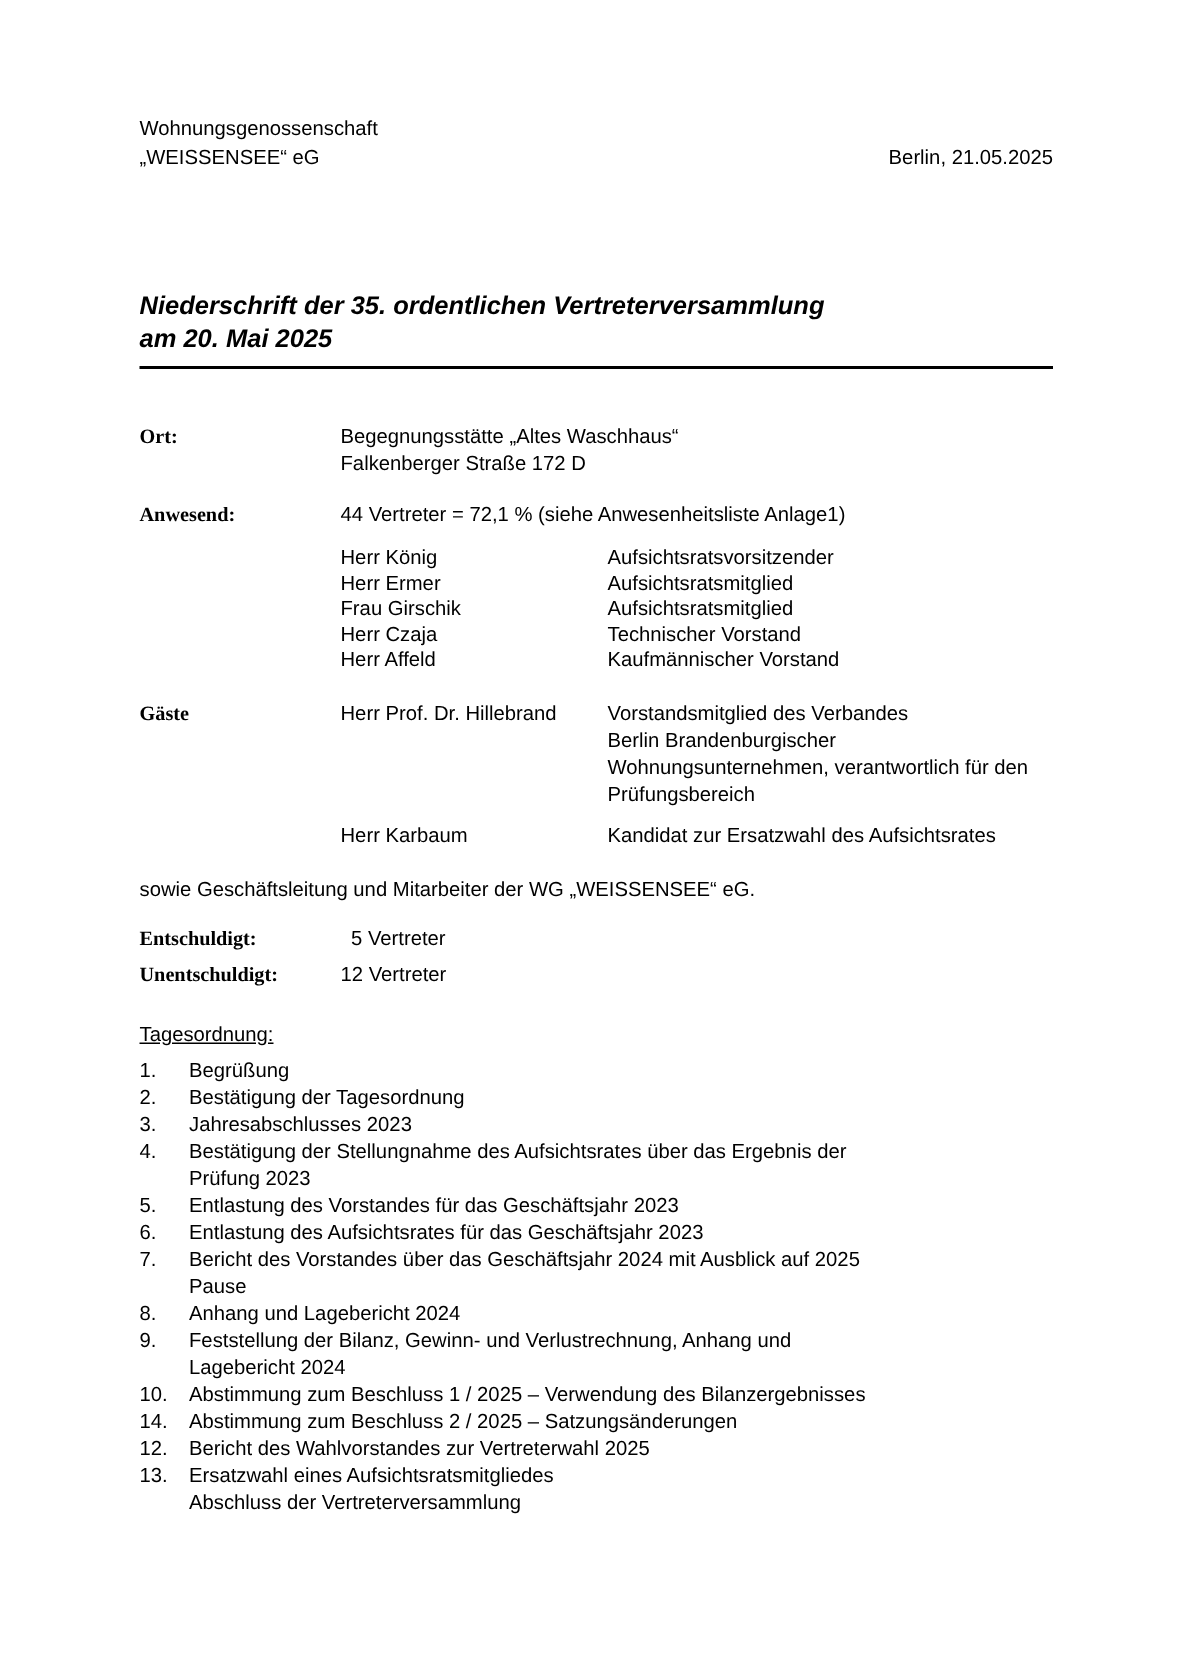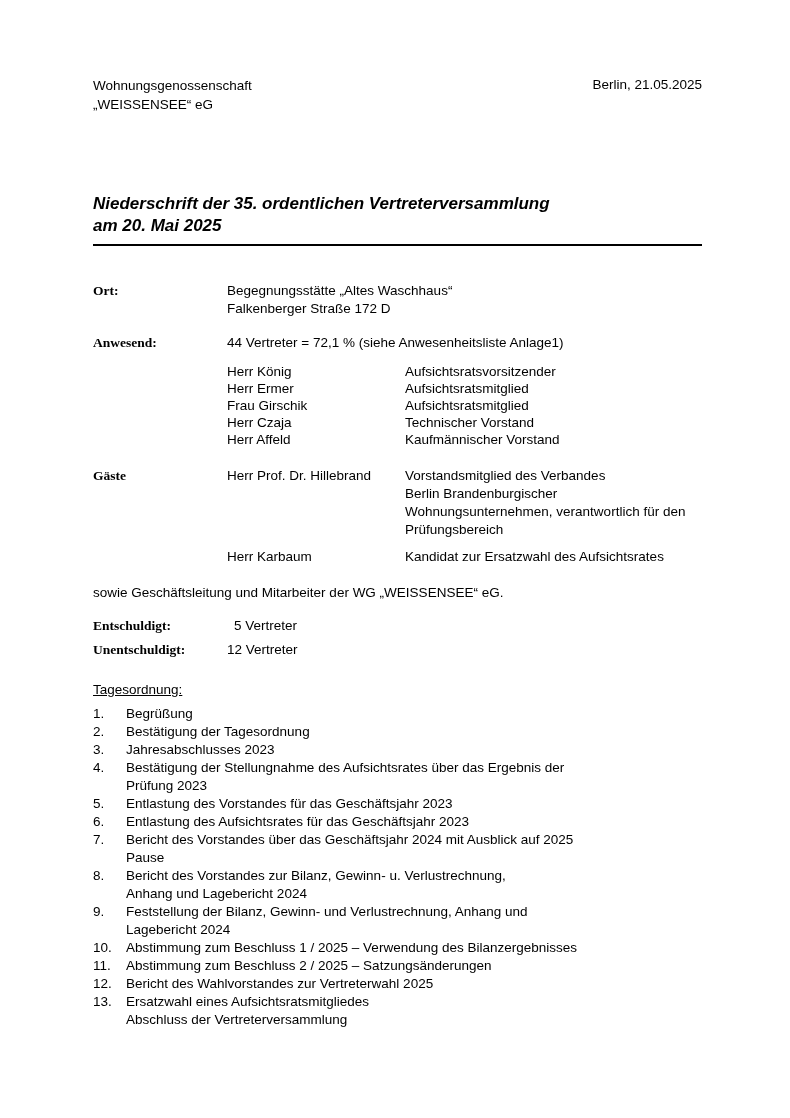--- a/index.html
+++ b/index.html
@@ -12,21 +12,21 @@
     font-family:"Liberation Sans","DejaVu Sans",sans-serif;
     font-size:13.5px; line-height:18px;
     padding:76px 88px 0 93px;
     box-sizing:border-box;
     overflow:hidden;
   }
   .line { white-space:nowrap; }
   .bold { font-weight:bold;font-family:Liberation Serif, serif; }
 
   
-  .doc-header { display:flex; justify-content:space-between; align-items:flex-start; }
+  .doc-header { display:flex; justify-content:space-between; align-items:flex-end; }
   .doc-header .org div { line-height:19px; }
 
   
   .title-block {
     margin-top:79px;
     font-weight:bold; font-style:italic;
     font-size:17px; line-height:22px;
     padding-bottom:7px;
     border-bottom:2.5px solid #000;
   }
@@ -182,39 +182,38 @@
     <div class="agenda-item">
       <div class="line">7.</div>
       <div>
         <div class="line">Bericht des Vorstandes über das Geschäftsjahr 2024 mit Ausblick auf 2025</div>
         <div class="line">Pause</div>
       </div>
     </div>
     <div class="agenda-item">
       <div class="line">8.</div>
       <div>
-        <div class="line">Bericht des Vorstandes zur Bilanz, Gewinn- u. Verlustrechnung,</div>
         <div class="line">Anhang und Lagebericht 2024</div>
       </div>
     </div>
     <div class="agenda-item">
       <div class="line">9.</div>
       <div>
         <div class="line">Feststellung der Bilanz, Gewinn- und Verlustrechnung, Anhang und</div>
         <div class="line">Lagebericht 2024</div>
       </div>
     </div>
     <div class="agenda-item">
       <div class="line">10.</div>
       <div>
           <div class="line">Abstimmung zum Beschluss 1 / 2025 – Verwendung des Bilanzergebnisses</div>
         </div>
     </div>
     <div class="agenda-item">
-      <div class="line">11.</div>
+      <div class="line">14.</div>
       <div>
           <div class="line">Abstimmung zum Beschluss 2 / 2025 – Satzungsänderungen</div>
         </div>
     </div>
     <div class="agenda-item">
       <div class="line">12.</div>
       <div>
           <div class="line">Bericht des Wahlvorstandes zur Vertreterwahl 2025</div>
         </div>
     </div>

